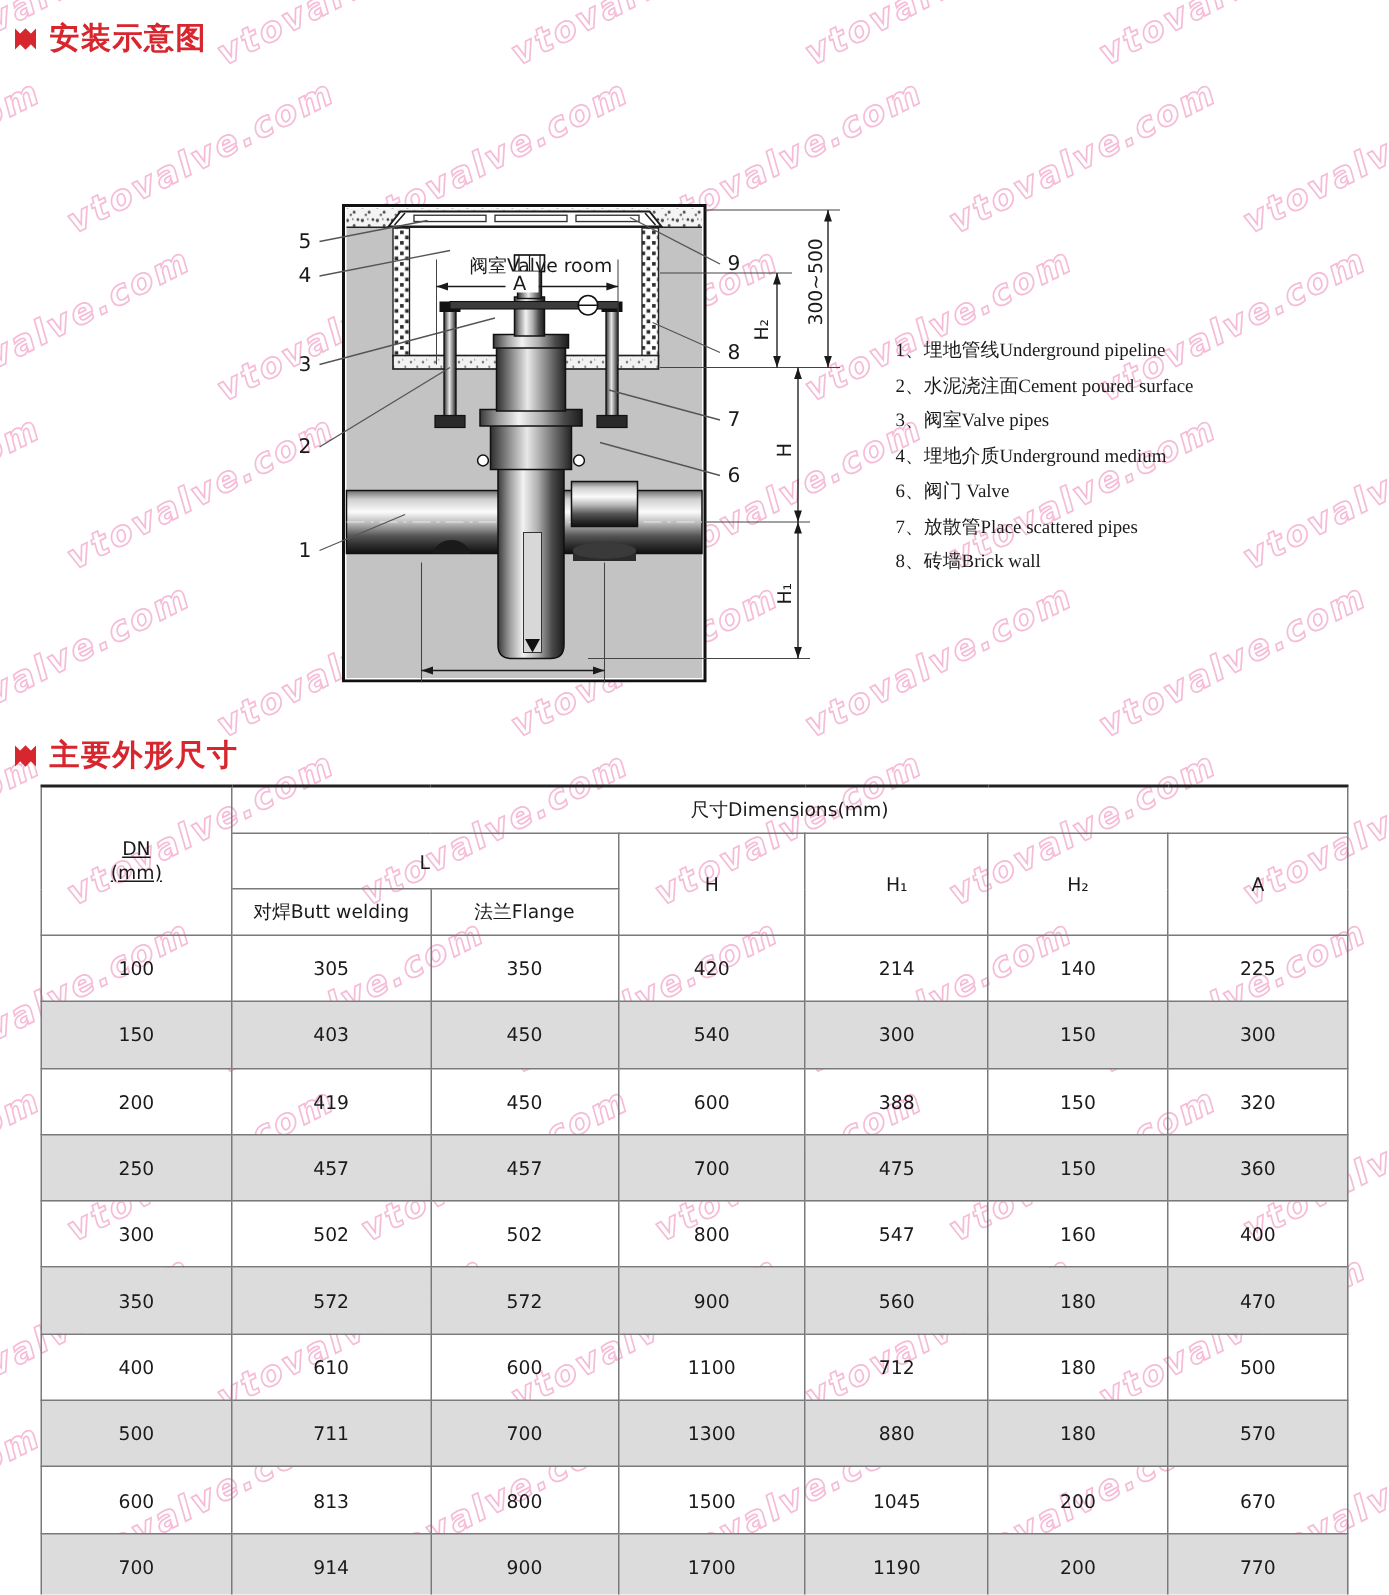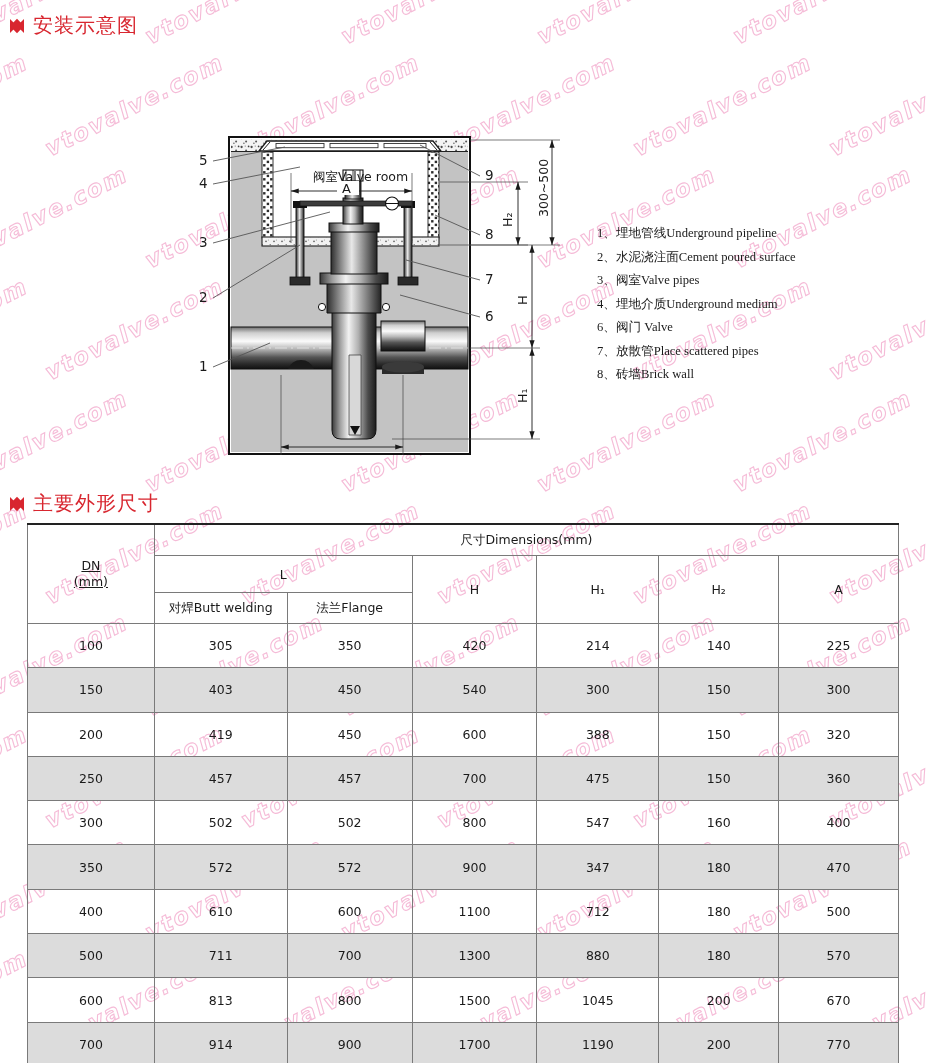--- a/index.html
+++ b/index.html
@@ -29,21 +29,21 @@
   }
   .diamond{
     width:0;height:0;
     border:7px solid transparent;
     border-left-color:#d8262f;border-right-color:#d8262f;
     position:relative;margin-right:9px;
   }
   .diamond:before{content:"";position:absolute;left:-7px;top:-7px;width:14px;height:14px;
     background:#d8262f;transform:rotate(45deg) scale(.72);}
   .head-cn{
-    color:#d8262f;font-weight:normal;font-size:20px;letter-spacing:1px;
+    color:#d8262f;font-weight:bold;font-size:20px;letter-spacing:1px;
     font-family:"DejaVu Sans",sans-serif;
   }
   .head-en{
     color:#1a1a1a;font-weight:bold;font-size:19px;margin-left:12px;
     font-family:"Liberation Sans",sans-serif;letter-spacing:.1px;
   }
   
   #drawing{position:absolute;left:0;top:55px;width:926px;height:400px;z-index:6;}
   
   #legend{
@@ -396,21 +396,21 @@
       <td>800</td>
       <td>547</td>
       <td>160</td>
       <td>400</td>
     </tr>
     <tr class="alt">
       <td>350</td>
       <td>572</td>
       <td>572</td>
       <td>900</td>
-      <td>347</td>
+      <td>560</td>
       <td>180</td>
       <td>470</td>
     </tr>
     <tr>
       <td>400</td>
       <td>610</td>
       <td>600</td>
       <td>1100</td>
       <td>712</td>
       <td>180</td>

